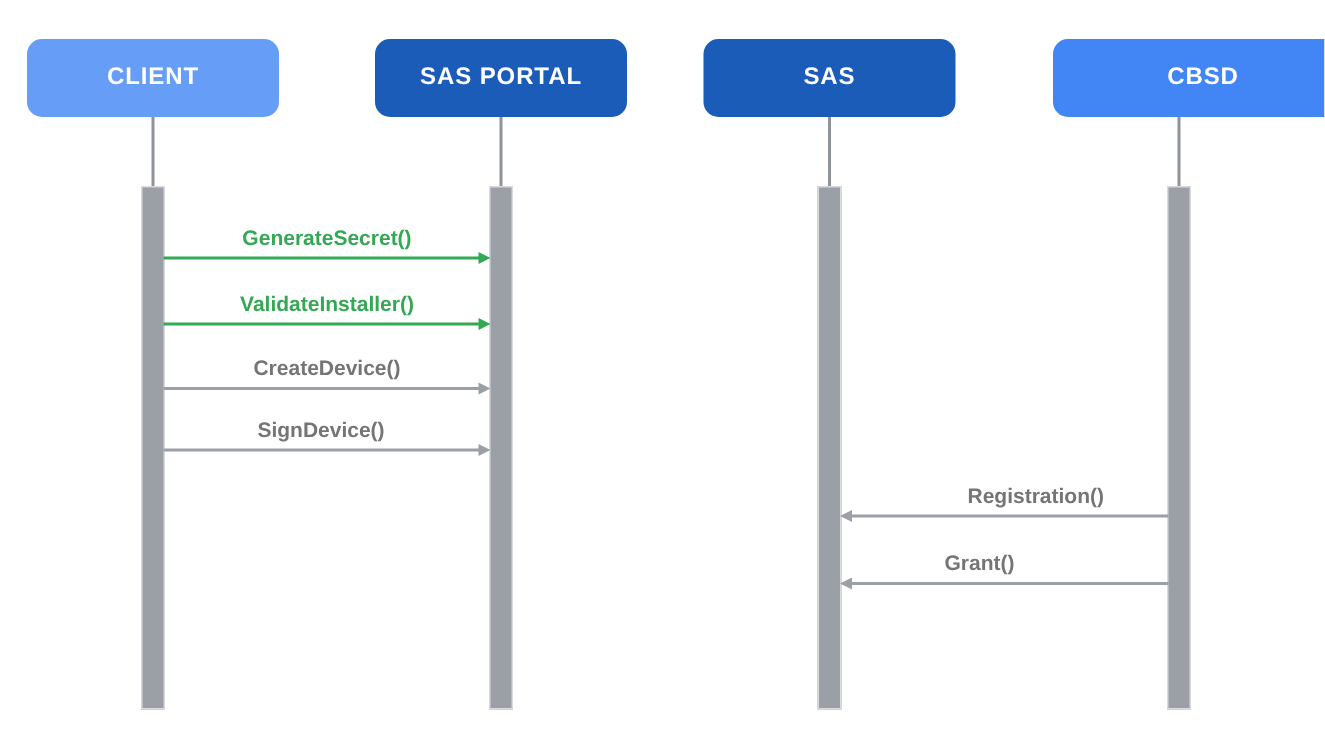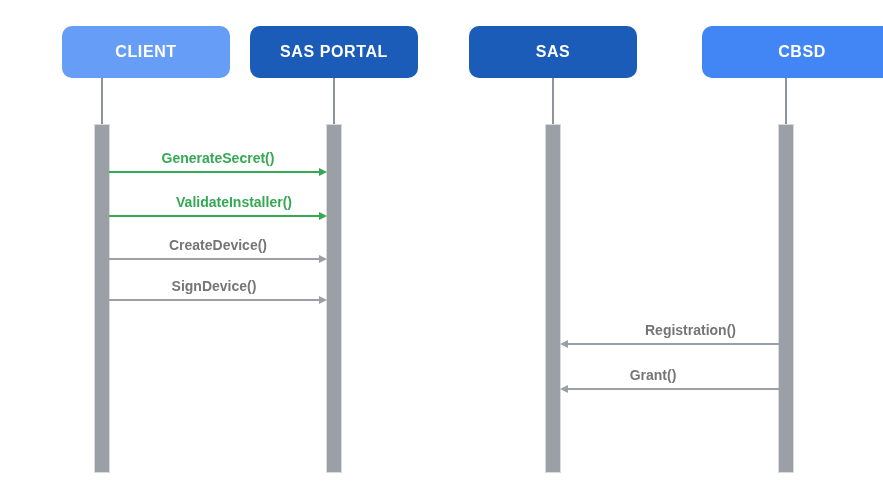--- a/index.html
+++ b/index.html
@@ -56,21 +56,21 @@
     width: 0;
     height: 0;
     border-top: 4px solid transparent;
     border-bottom: 4px solid transparent;
   }
 </style>
 </head>
 <body>
 
 <div id="canvas">
-    <div class="actor-box" style="left: 18px; width: 168px; background: rgb(102, 157, 246); margin-left: 44px;">
+    <div class="actor-box" style="left: 18px; width: 168px; background: rgb(102, 157, 246);">
       <span>CLIENT</span>
     </div>
     <div class="lifeline" style="left: 101px; top: 78px; height: 47px; background: rgb(142, 148, 153);"></div>
     <div class="activation-bar" style="left: 94px; top: 124px; width: 14px; height: 347px; background: rgb(154, 160, 166);"></div>
     <div class="actor-box" style="left: 250px; width: 168px; background: rgb(27, 92, 184);">
       <span>SAS PORTAL</span>
     </div>
     <div class="lifeline" style="left: 333px; top: 78px; height: 47px; background: rgb(142, 148, 153);"></div>
     <div class="activation-bar" style="left: 326px; top: 124px; width: 14px; height: 347px; background: rgb(154, 160, 166);"></div>
     <div class="actor-box" style="left: 469px; width: 168px; background: rgb(27, 92, 184);">
@@ -79,21 +79,21 @@
     <div class="lifeline" style="left: 552px; top: 78px; height: 47px; background: rgb(142, 148, 153);"></div>
     <div class="activation-bar" style="left: 545px; top: 124px; width: 14px; height: 347px; background: rgb(154, 160, 166);"></div>
     <div class="actor-box" style="left: 702px; width: 200px; background: rgb(66, 133, 244);">
       <span>CBSD</span>
     </div>
     <div class="lifeline" style="left: 785px; top: 78px; height: 47px; background: rgb(142, 148, 153);"></div>
     <div class="activation-bar" style="left: 778px; top: 124px; width: 14px; height: 347px; background: rgb(154, 160, 166);"></div>
     <div class="msg-label" style="left: 109px; width: 218px; top: 150px; color: rgb(52, 168, 83);">GenerateSecret()</div>
     <div class="msg-line" style="left: 109px; width: 211px; top: 171px; background: rgb(52, 168, 83);"></div>
     <div class="msg-arrowhead" style="top: 168px; left: 319px; border-left: 8px solid rgb(52, 168, 83);"></div>
-    <div class="msg-label" style="left: 109px; width: 218px; top: 194px; color: rgb(52, 168, 83); padding-left: 16px;">ValidateInstaller()</div>
+    <div class="msg-label" style="left: 109px; width: 218px; top: 194px; color: rgb(52, 168, 83);">ValidateInstaller()</div>
     <div class="msg-line" style="left: 109px; width: 211px; top: 215px; background: rgb(52, 168, 83);"></div>
     <div class="msg-arrowhead" style="top: 212px; left: 319px; border-left: 8px solid rgb(52, 168, 83);"></div>
     <div class="msg-label" style="left: 109px; width: 218px; top: 237px; color: rgb(117, 117, 117);">CreateDevice()</div>
     <div class="msg-line" style="left: 109px; width: 211px; top: 258px; background: rgb(154, 160, 166);"></div>
     <div class="msg-arrowhead" style="top: 255px; left: 319px; border-left: 8px solid rgb(154, 160, 166);"></div>
     <div class="msg-label" style="left: 109px; width: 210px; top: 278px; color: rgb(117, 117, 117);">SignDevice()</div>
     <div class="msg-line" style="left: 109px; width: 211px; top: 299px; background: rgb(154, 160, 166);"></div>
     <div class="msg-arrowhead" style="top: 296px; left: 319px; border-left: 8px solid rgb(154, 160, 166);"></div>
     <div class="msg-label" style="left: 560px; width: 219px; top: 322px; color: rgb(117, 117, 117); margin-left: 21px;">Registration()</div>
     <div class="msg-line" style="left: 567px; width: 212px; top: 343px; background: rgb(154, 160, 166);"></div>

